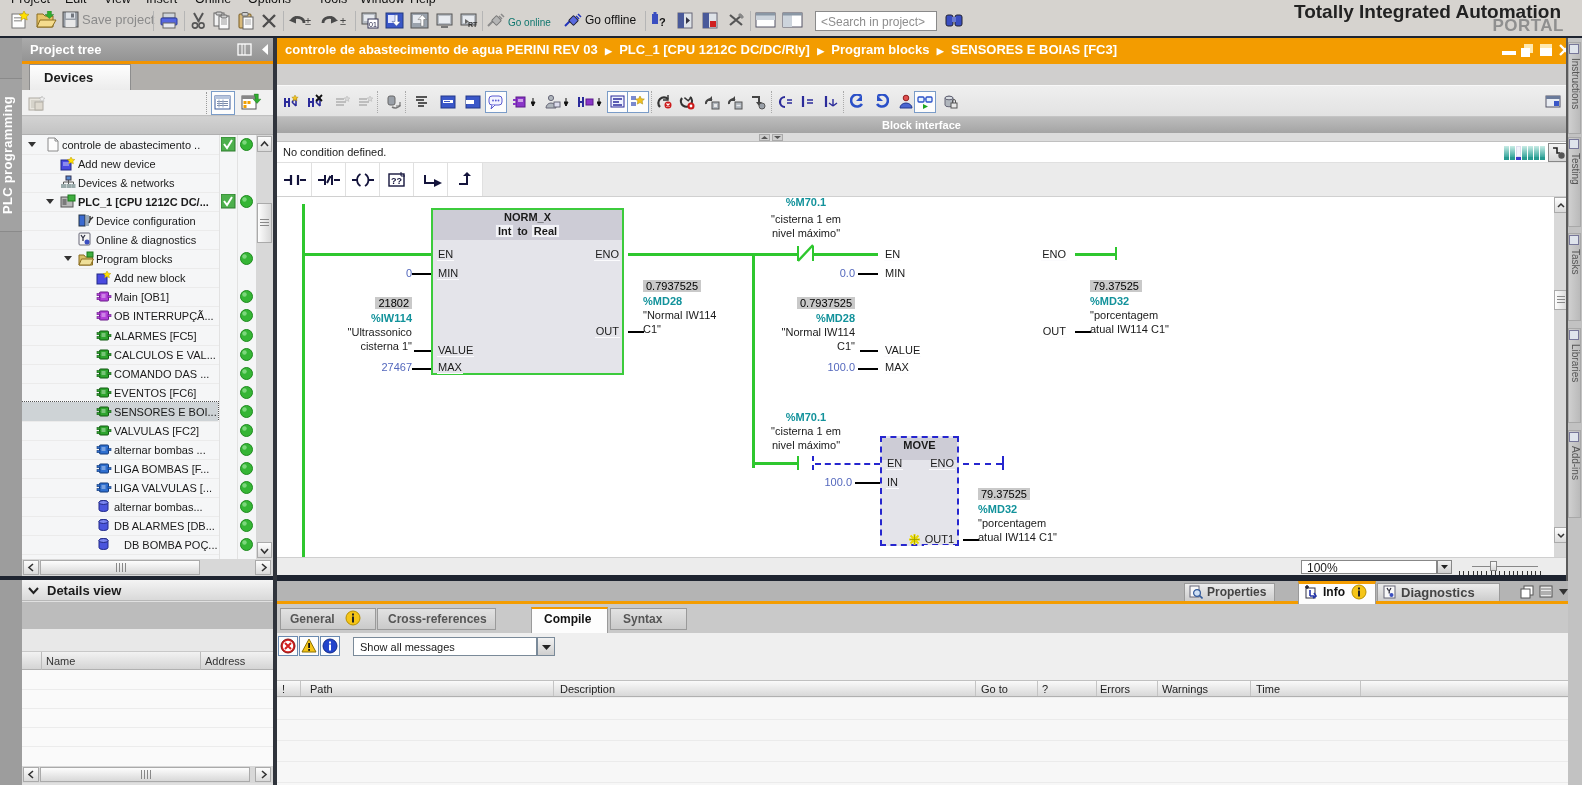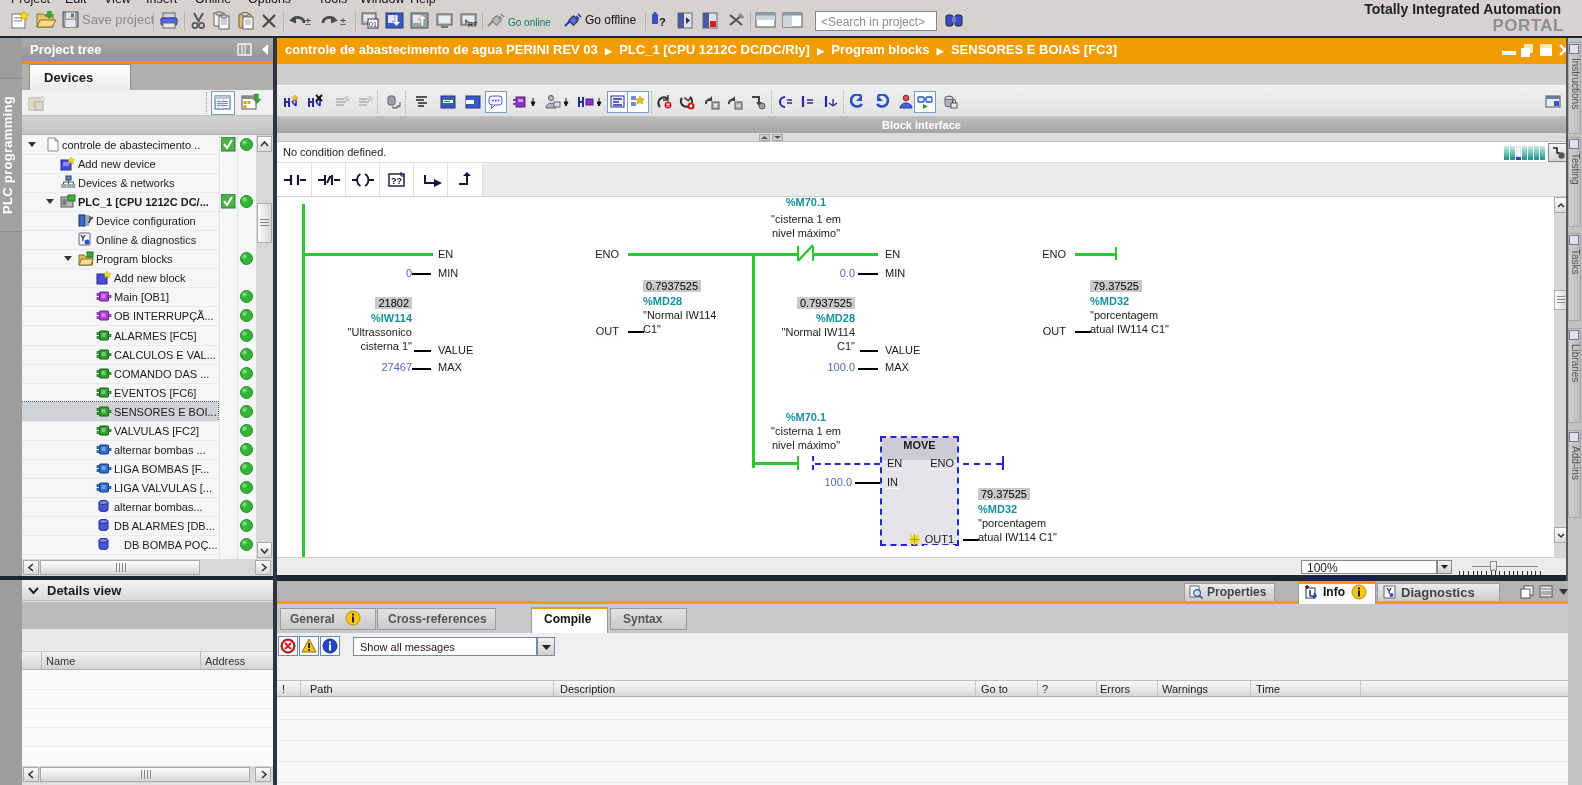--- a/index.html
+++ b/index.html
@@ -165,21 +165,21 @@
           <rect x="1" y="2" width="19" height="2.5" fill="#8a97a5"></rect>
         </svg>
       <div class="abs" style="left:815px;top:2px;width:122px;height:20px;background:#fff;border:1px solid #8a8a8a;"></div>
       <span class="abs" style="left:821px;top:6px;font-size:12px;color:#8d8d8d;">&lt;Search in project&gt;</span>
       <svg class="abs" style="left:944px;top:2px;" width="22" height="20">
           <rect x="2" y="4" width="7" height="11" rx="2" fill="#3a4ec0" stroke="#223"></rect>
           <rect x="11" y="4" width="7" height="11" rx="2" fill="#3a4ec0" stroke="#223"></rect>
           <rect x="8" y="6" width="4" height="5" fill="#6a7ad0"></rect>
         </svg>
     </div>
-    <div class="abs" style="right:21px;top:1px;font-size:14px;font-weight:bold;color:#222;">Totally Integrated Automation</div>
+    <div class="abs" style="right:21px;top:1px;font-size:19px;font-weight:bold;color:#222;">Totally Integrated Automation</div>
     <div class="abs" style="right:18px;top:16px;font-size:17px;font-weight:bold;color:#8f8f8f;letter-spacing:.5px;">PORTAL</div>
   </div>
   <div class="abs" style="left:0;top:36px;width:1582px;height:2px;background:#1e2430;"></div>
   <div id="leftstrip" class="abs" style="left:0;top:38px;width:22px;height:747px;background:#9d9d9d;">
       <div class="abs" style="left:0;top:40px;width:22px;height:154px;border-top:1px solid #8a8a8a;border-bottom:1px solid #8a8a8a;background:#a2a2a2;"></div>
 <div class="abs" style="left:-66px;top:106px;width:154px;height:22px;text-align:center;transform:rotate(-90deg);font-size:13px;font-weight:bold;color:#fff;white-space:nowrap;letter-spacing:.3px;">PLC programming</div>
     </div>
   <div id="ptree" class="abs" style="left:22px;top:38px;width:251px;height:540px;background:#cfcfcf;overflow:hidden;">
     <div class="abs" style="left:0;top:0;width:251px;height:23px;background:linear-gradient(#ababab,#949494);">
       <span class="abs b" style="left:8px;top:4px;font-size:13px;color:#fff;">Project tree</span>
@@ -794,20 +794,23 @@
           <path d="M11 6 l8 4 -8 4z" fill="#14143c"></path>
         </svg>
       <svg class="abs" style="left:180px;top:8px;" width="24" height="16">
           <path d="M2 13 h8 v-9" fill="none" stroke="#14143c" stroke-width="2"></path>
           <path d="M6 5 l4-4 4 4z" fill="#14143c"></path>
         </svg>
     </div>
     <div id="canvas" class="abs" style="left:0;top:159px;width:1277px;height:360px;background:#fff;overflow:hidden;">
       <div class="abs" style="left:25px;top:7px;width:3px;height:353px;background:#2ec72e;"></div>
       <div class="abs" style="left:25px;top:56px;width:131px;height:3px;background:#2ec72e;"></div>
+      <div class="abs" style="left:154px;top:11px;width:193px;height:167px;border:2px solid #3ccb3c;background:#e4e4ea;">
+          <div class="abs" style="left:0;top:0;width:189px;height:30px;background:#cdccd6;text-align:center;"><span class="b" style="line-height:15px;">NORM_X</span><div style="margin-top:-1px;"><span class="chip">Int</span> <span style="font-weight:bold;">to</span> <span class="chip">Real</span></div></div>
+        </div>
       <span class="abs plbl" style="left:160px;top:51px;">EN</span>
       <span class="abs plbl" style="left:160px;top:70px;">MIN</span>
       <span class="abs plbl" style="left:160px;top:147px;">VALUE</span>
       <span class="abs plbl" style="left:160px;top:164px;">MAX</span>
       <span class="abs plbl" style="left:607px;top:51px;">EN</span>
       <span class="abs plbl" style="left:607px;top:70px;">MIN</span>
       <span class="abs plbl" style="left:607px;top:147px;">VALUE</span>
       <span class="abs plbl" style="left:607px;top:164px;">MAX</span>
       <div class="abs" style="left:307px;top:51px;width:36px;text-align:right;"><span class="plbl">ENO</span></div>
       <div class="abs" style="left:307px;top:128px;width:36px;text-align:right;"><span class="plbl">OUT</span></div>

